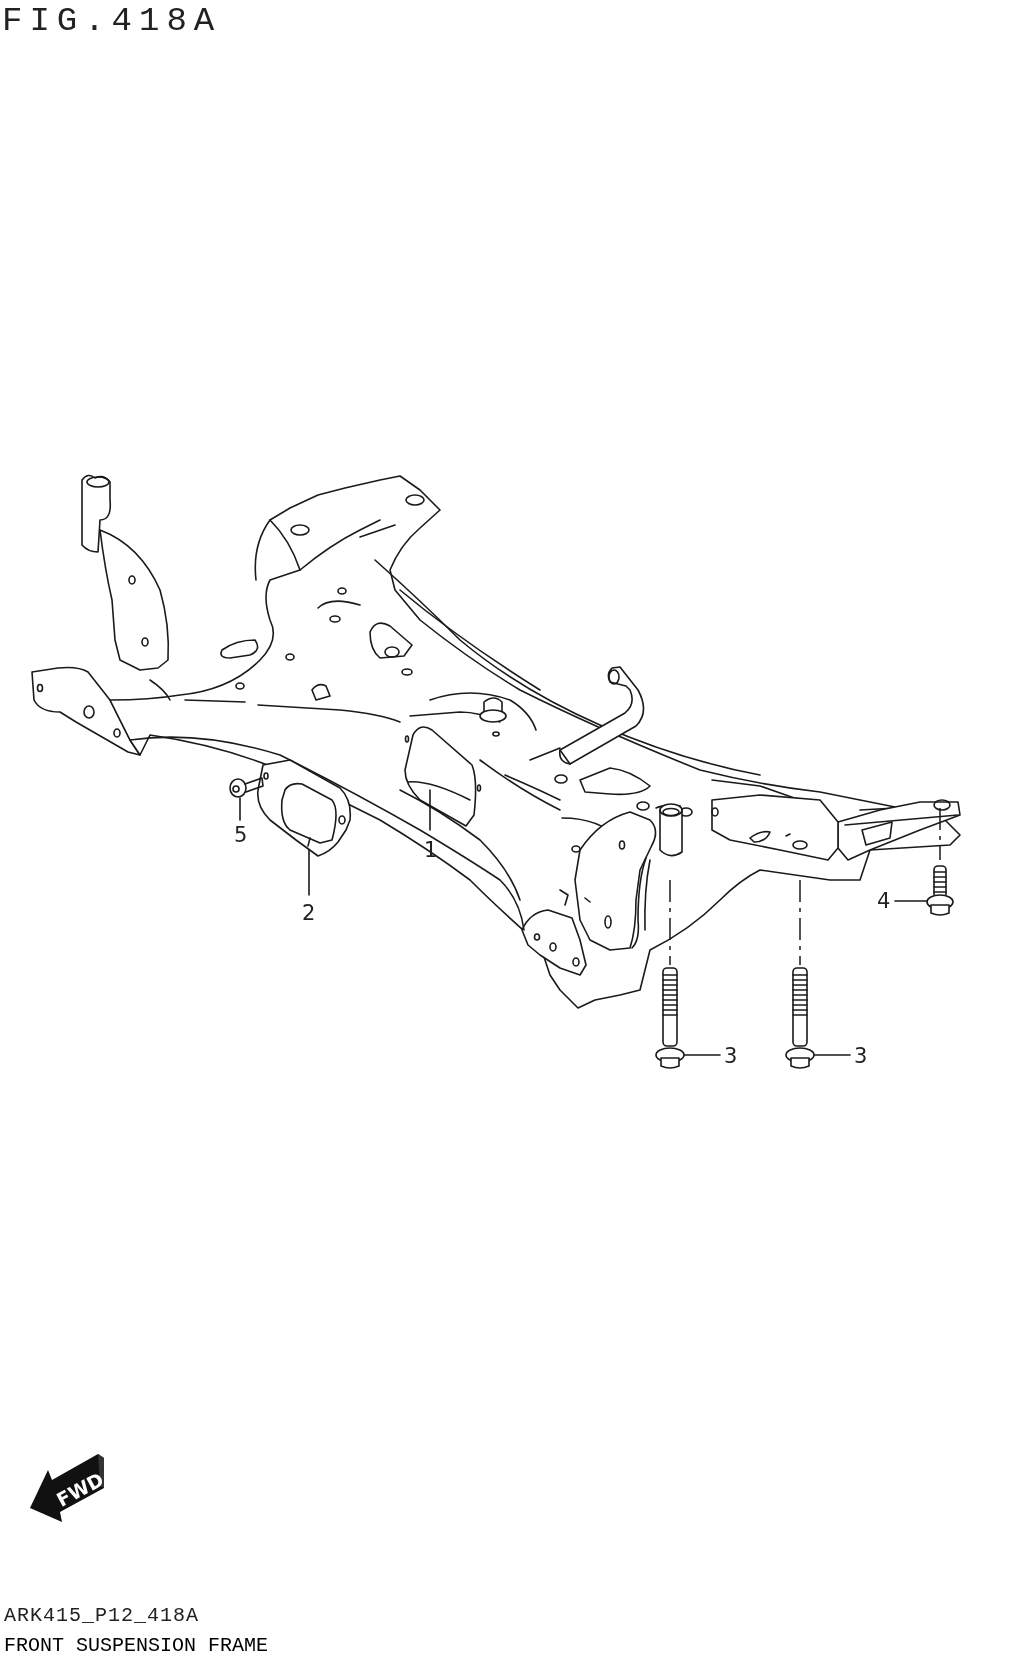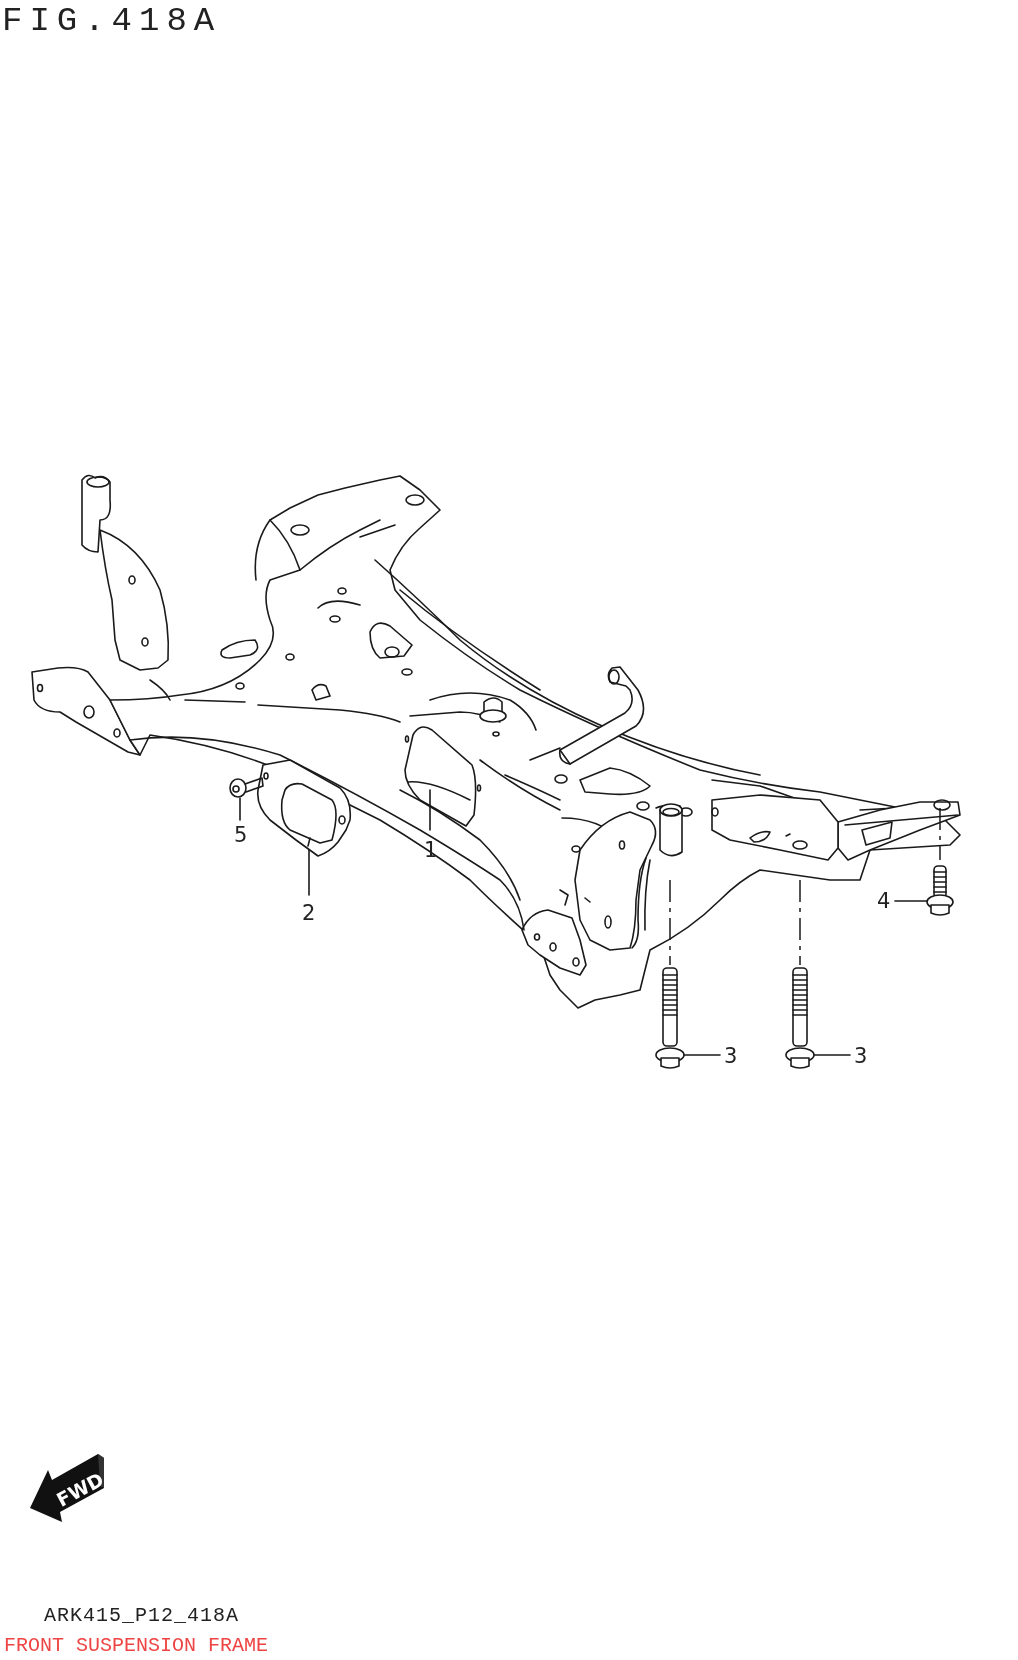--- a/index.html
+++ b/index.html
@@ -1,21 +1,21 @@
 <!DOCTYPE html>
 <html><head>
 <meta charset="utf-8">
 <style>
   html, body { margin: 0; padding: 0; background: #ffffff; }
   body { width: 1018px; height: 1660px; position: relative; overflow: hidden; font-family: "DejaVu Sans Mono", "Liberation Mono", monospace; color: #1a1a1a; }
   .fig-title { position: absolute; left: 2px; top: 2px; font-family: Liberation Mono, monospace; font-size: 34px; letter-spacing: 7px; color: #222; }
   .diagram { position: absolute; left: 0; top: 0; width: 1018px; height: 1660px; }
   .callout { position: absolute; font-family: "DejaVu Sans", "Liberation Sans", sans-serif; font-size: 21px; color: #222; }
-  .footer-code { position: absolute; left: 4px; top: 1604px; font-family: "Liberation Mono", "DejaVu Sans Mono", monospace; font-size: 20px; color: #222; letter-spacing: 1px; margin-left: 40px; }
-  .footer-name { position: absolute; left: 4px; top: 1634px; font-family: "Liberation Mono", "DejaVu Sans Mono", monospace; font-size: 20px; color: #ef4444; letter-spacing: 0px; }
+  .footer-code { position: absolute; left: 4px; top: 1604px; font-family: "Liberation Mono", "DejaVu Sans Mono", monospace; font-size: 20px; color: #222; letter-spacing: 1px; }
+  .footer-name { position: absolute; left: 4px; top: 1634px; font-family: "Liberation Mono", "DejaVu Sans Mono", monospace; font-size: 20px; color: #000000; letter-spacing: 0px; }
   .fwd-badge { position: absolute; left: 26px; top: 1448px; width: 90px; height: 80px; }
   svg .ln { fill: none; stroke: #1a1a1a; stroke-width: 1.6; stroke-linejoin: round; stroke-linecap: round; }
   svg .fill-w { fill: #ffffff; stroke: #1a1a1a; stroke-width: 1.6; stroke-linejoin: round; }
   svg .dash { fill: none; stroke: #1a1a1a; stroke-width: 1.5; stroke-dasharray: 22 6 4 6; }
 </style>
 </head>
 <body>
 
 <div class="fig-title">FIG.418A</div>
 

